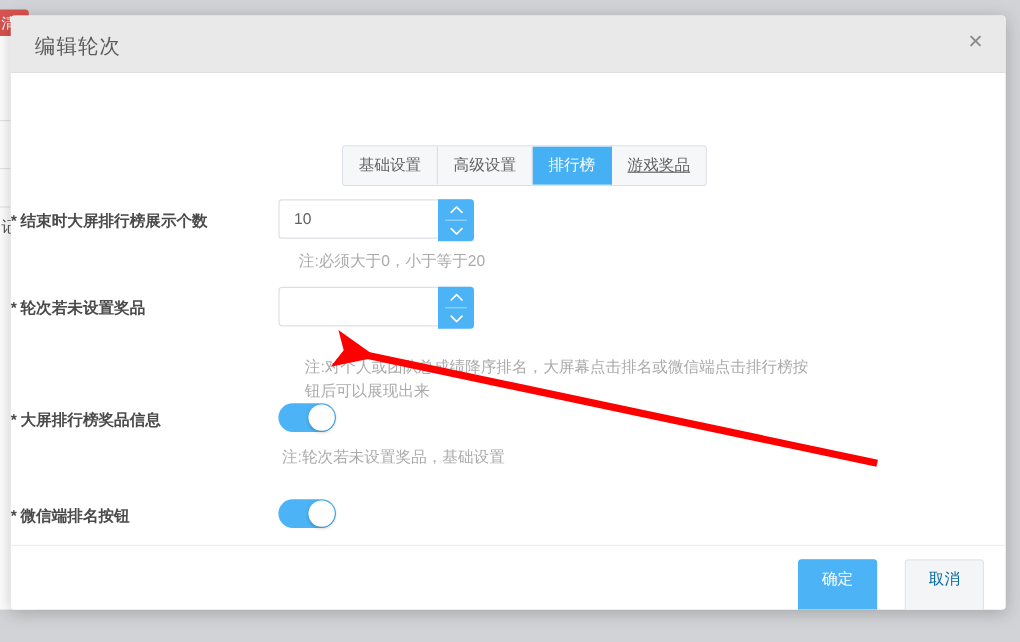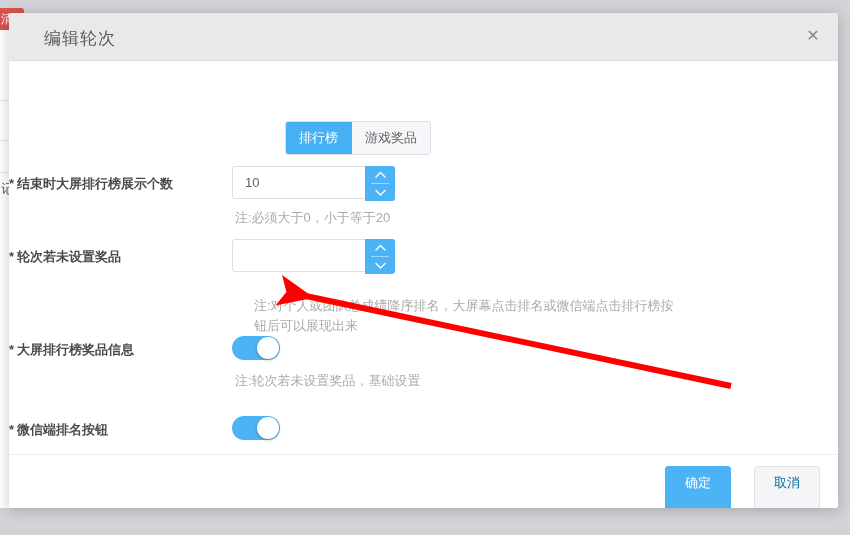--- a/index.html
+++ b/index.html
@@ -81,21 +81,21 @@
   }
 
   #modal-header {
     position: relative;
     height: 47px;
     background: #e9e9e9;
     border-bottom: 1px solid #e0e0e0;
   }
   #modal-title {
     position: absolute;
-    left: 35px;
+    left: 20px;
     top: 14px;
     font-size: 17px;
     color: #5a5a5a;
     letter-spacing: 1px;
   }
   #modal-close {
     position: absolute;
     right: 14px;
     top: 12px;
     width: 22px;
@@ -129,21 +129,21 @@
     padding: 0 13px;
     height: 32px;
     line-height: 32px;
     font-size: 13px;
     color: #606266;
     background: #f6f7f8;
     border-right: 1px solid #dcdfe6;
     cursor: pointer;
     white-space: nowrap;
   }
-  .tab:last-child { border-right: none; }
+  .tab:last-child { border-right: none; text-decoration: underline; }
   .tab.active {
     background: #46b0f5;
     color: #ffffff;
     border-right-color: #46b0f5;
   }
 
   
   .form-row {
     position: absolute;
     left: 0;
@@ -308,20 +308,22 @@
 <div id="modal">
 
   <div id="modal-header">
     <div id="modal-title">编辑轮次</div>
     <div id="modal-close">✕</div>
   </div>
 
   <div id="modal-body">
 
     <div id="tab-bar">
+      <div class="tab">基础设置</div>
+      <div class="tab">高级设置</div>
       <div class="tab active">排行榜</div>
       <div class="tab">游戏奖品</div>
     </div>
 
     <div class="form-row" style="top:105px;">
       <div class="form-label" style="top:9px;">
         <span class="req-star">*</span><span>结束时大屏排行榜展示个数</span>
       </div>
       <div class="form-control" style="top:0;">
         <div class="num-input">
@@ -334,21 +336,21 @@
             </div>
             <div class="spin-divider"></div>
             <div class="spin-btn">
               <svg width="11" height="7" viewBox="0 0 11 7">
                   <path d="M1 1.5 L5.5 6 L10 1.5" fill="none" stroke="#ffffff" stroke-width="1.4" stroke-linecap="round" stroke-linejoin="round"></path>
                 </svg>
             </div>
           </div>
         </div>
       </div>
-      <div class="hint" style="top:42px;">注:必须大于0，小于等于20</div>
+      <div class="hint" style="top:42px;margin-left:14px;">注:必须大于0，小于等于20</div>
     </div>
 
     <div class="form-row" style="top:178px;">
       <div class="form-label" style="top:9px;">
         <span class="req-star">*</span><span>轮次若未设置奖品</span>
       </div>
       <div class="form-control" style="top:0;">
         <div class="num-input">
           <div class="spin">
             <div class="spin-btn">

